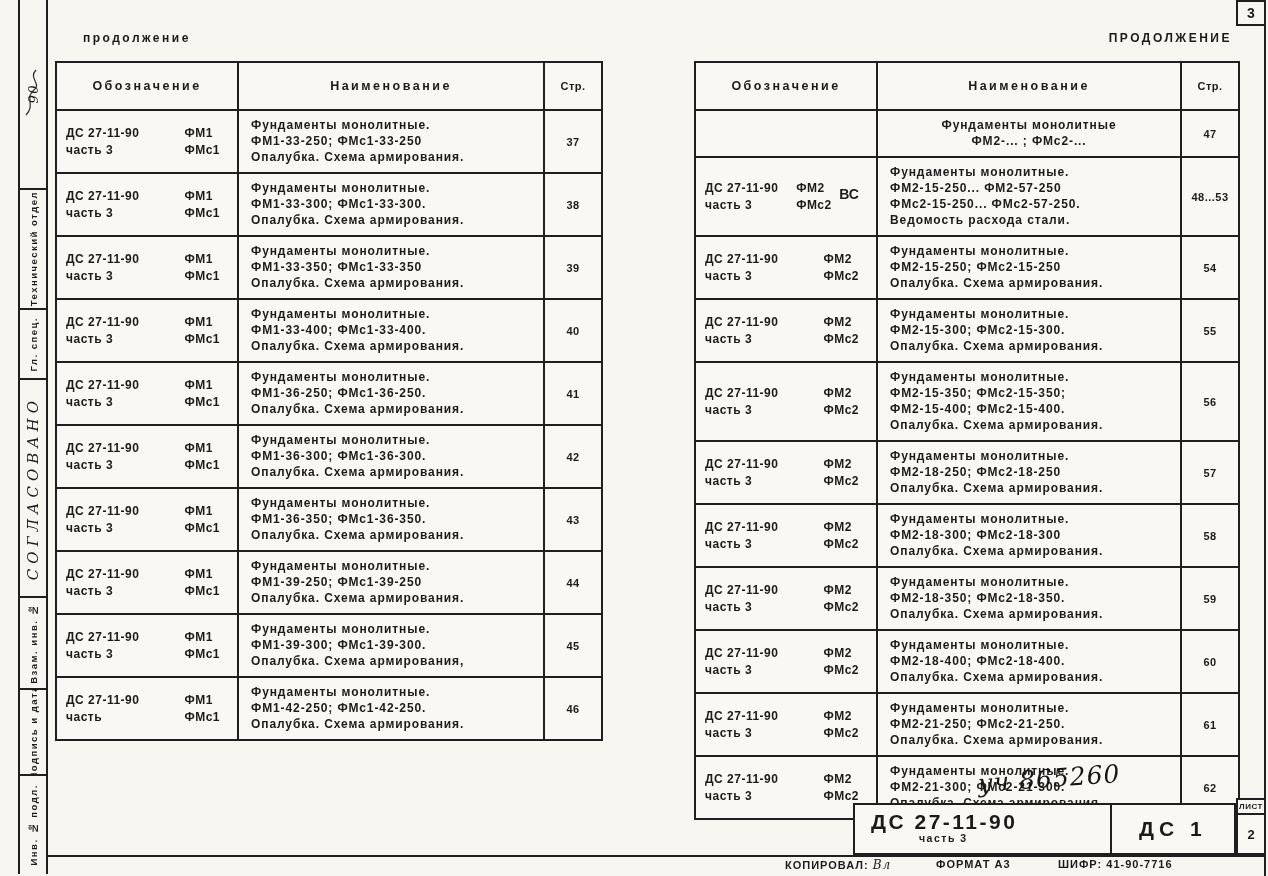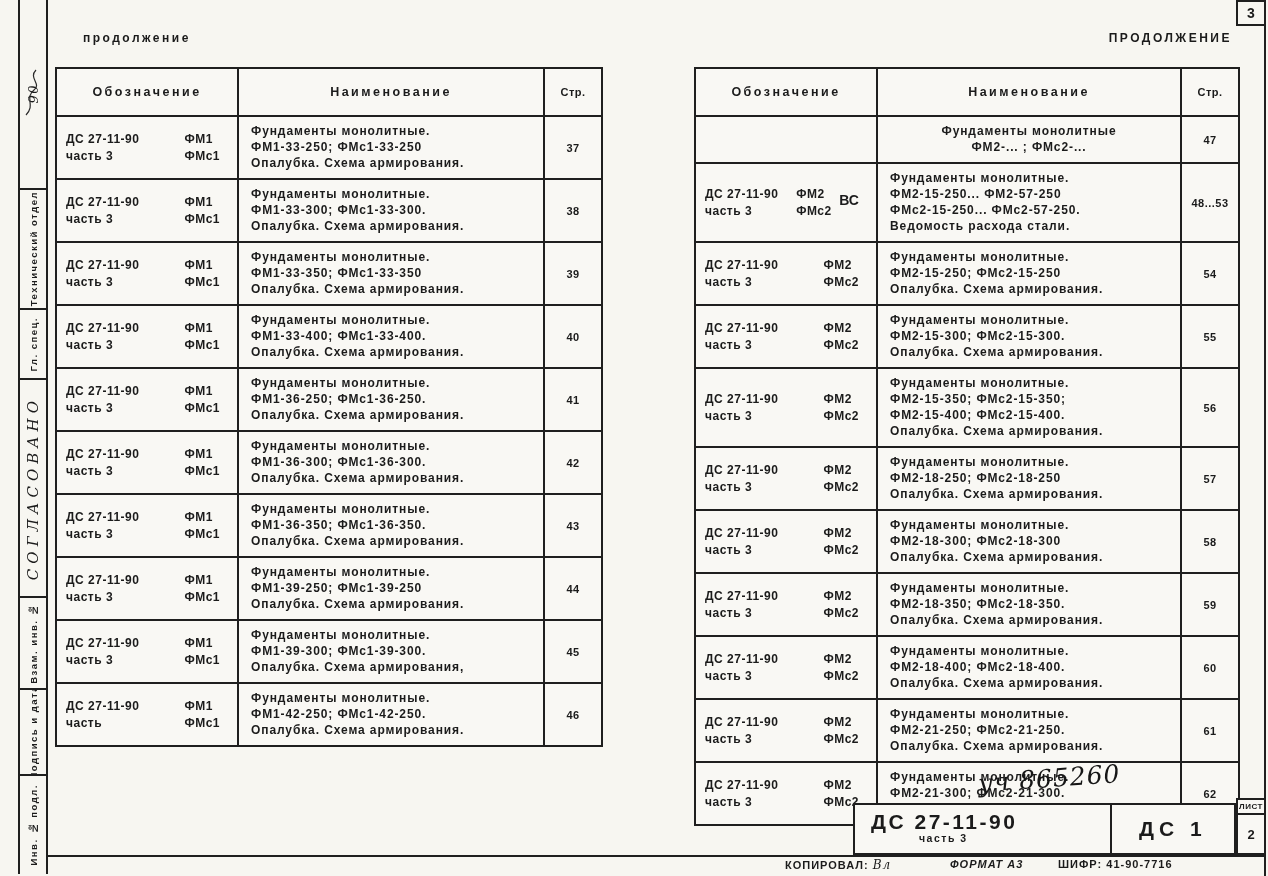--- a/index.html
+++ b/index.html
@@ -28,21 +28,21 @@
     letter-spacing:1.5px;white-space:nowrap;}
   .hw{font-family:"DejaVu Serif",serif;font-style:italic;font-weight:normal;}
   .m-agreed .vtext{font-size:15px;letter-spacing:5px;}
   .m-hwtop .vtext{font-size:13px;}
   .scribble{position:absolute;left:2px;top:60px;}
 
   
   .table-block{position:absolute;}
   .tb-left{left:55px;top:26px;width:548px;}
   .tb-right{left:694px;top:26px;width:546px;}
-  .cont-label{font-size:12px;font-weight:bold;letter-spacing:2.5px;padding:5px 0 22px;}
+  .cont-label{font-size:12px;font-weight:bold;letter-spacing:2.5px;padding:5px 0 16px;}
   .tb-left .cont-label{padding-left:28px;}
   .tb-right .cont-label{text-align:right;padding-right:8px;}
   table{border-collapse:collapse;width:100%;background:#f9f8f4;}
   th,td{border:2px solid #1f1f1f;vertical-align:middle;}
   th{font-size:12.5px;font-weight:bold;letter-spacing:2.5px;padding:16px 2px;}
   .c-desig{width:176px;}
   .c-page{width:52px;text-align:center;font-size:11px;font-weight:bold;letter-spacing:0.5px;}
   .c-name{padding:6px 6px 7px 12px;font-size:12px;font-weight:bold;letter-spacing:0.9px;line-height:16px;}
   .c-name.centered{text-align:center;padding-left:6px;}
   .desig{display:flex;justify-content:space-between;align-items:flex-start;
@@ -65,21 +65,21 @@
   .sheet-num{flex:1;display:flex;align-items:center;justify-content:center;font-size:13px;font-weight:bold;}
 
   .stamp-hw{position:absolute;left:978px;top:764px;font-family:"DejaVu Serif",serif;font-style:italic;
     font-size:25px;transform:rotate(-4deg);letter-spacing:1px;color:#161616;}
 
   
   .footer-line{position:absolute;left:730px;top:858px;width:536px;height:16px;
     font-size:11px;font-weight:bold;letter-spacing:1px;}
   .f-copied{position:absolute;left:55px;}
   .f-sign{font-family:"DejaVu Serif",serif;font-style:italic;font-weight:normal;font-size:12px;}
-  .f-format{position:absolute;left:220px;font-style:italic;}
+  .f-format{position:absolute;left:206px;}
   .f-cipher{position:absolute;left:328px;}
 </style>
 </head>
 <body>
 
 <div class="page">
 
   <div class="frame-right"></div>
   <div class="frame-bottom"></div>
 

